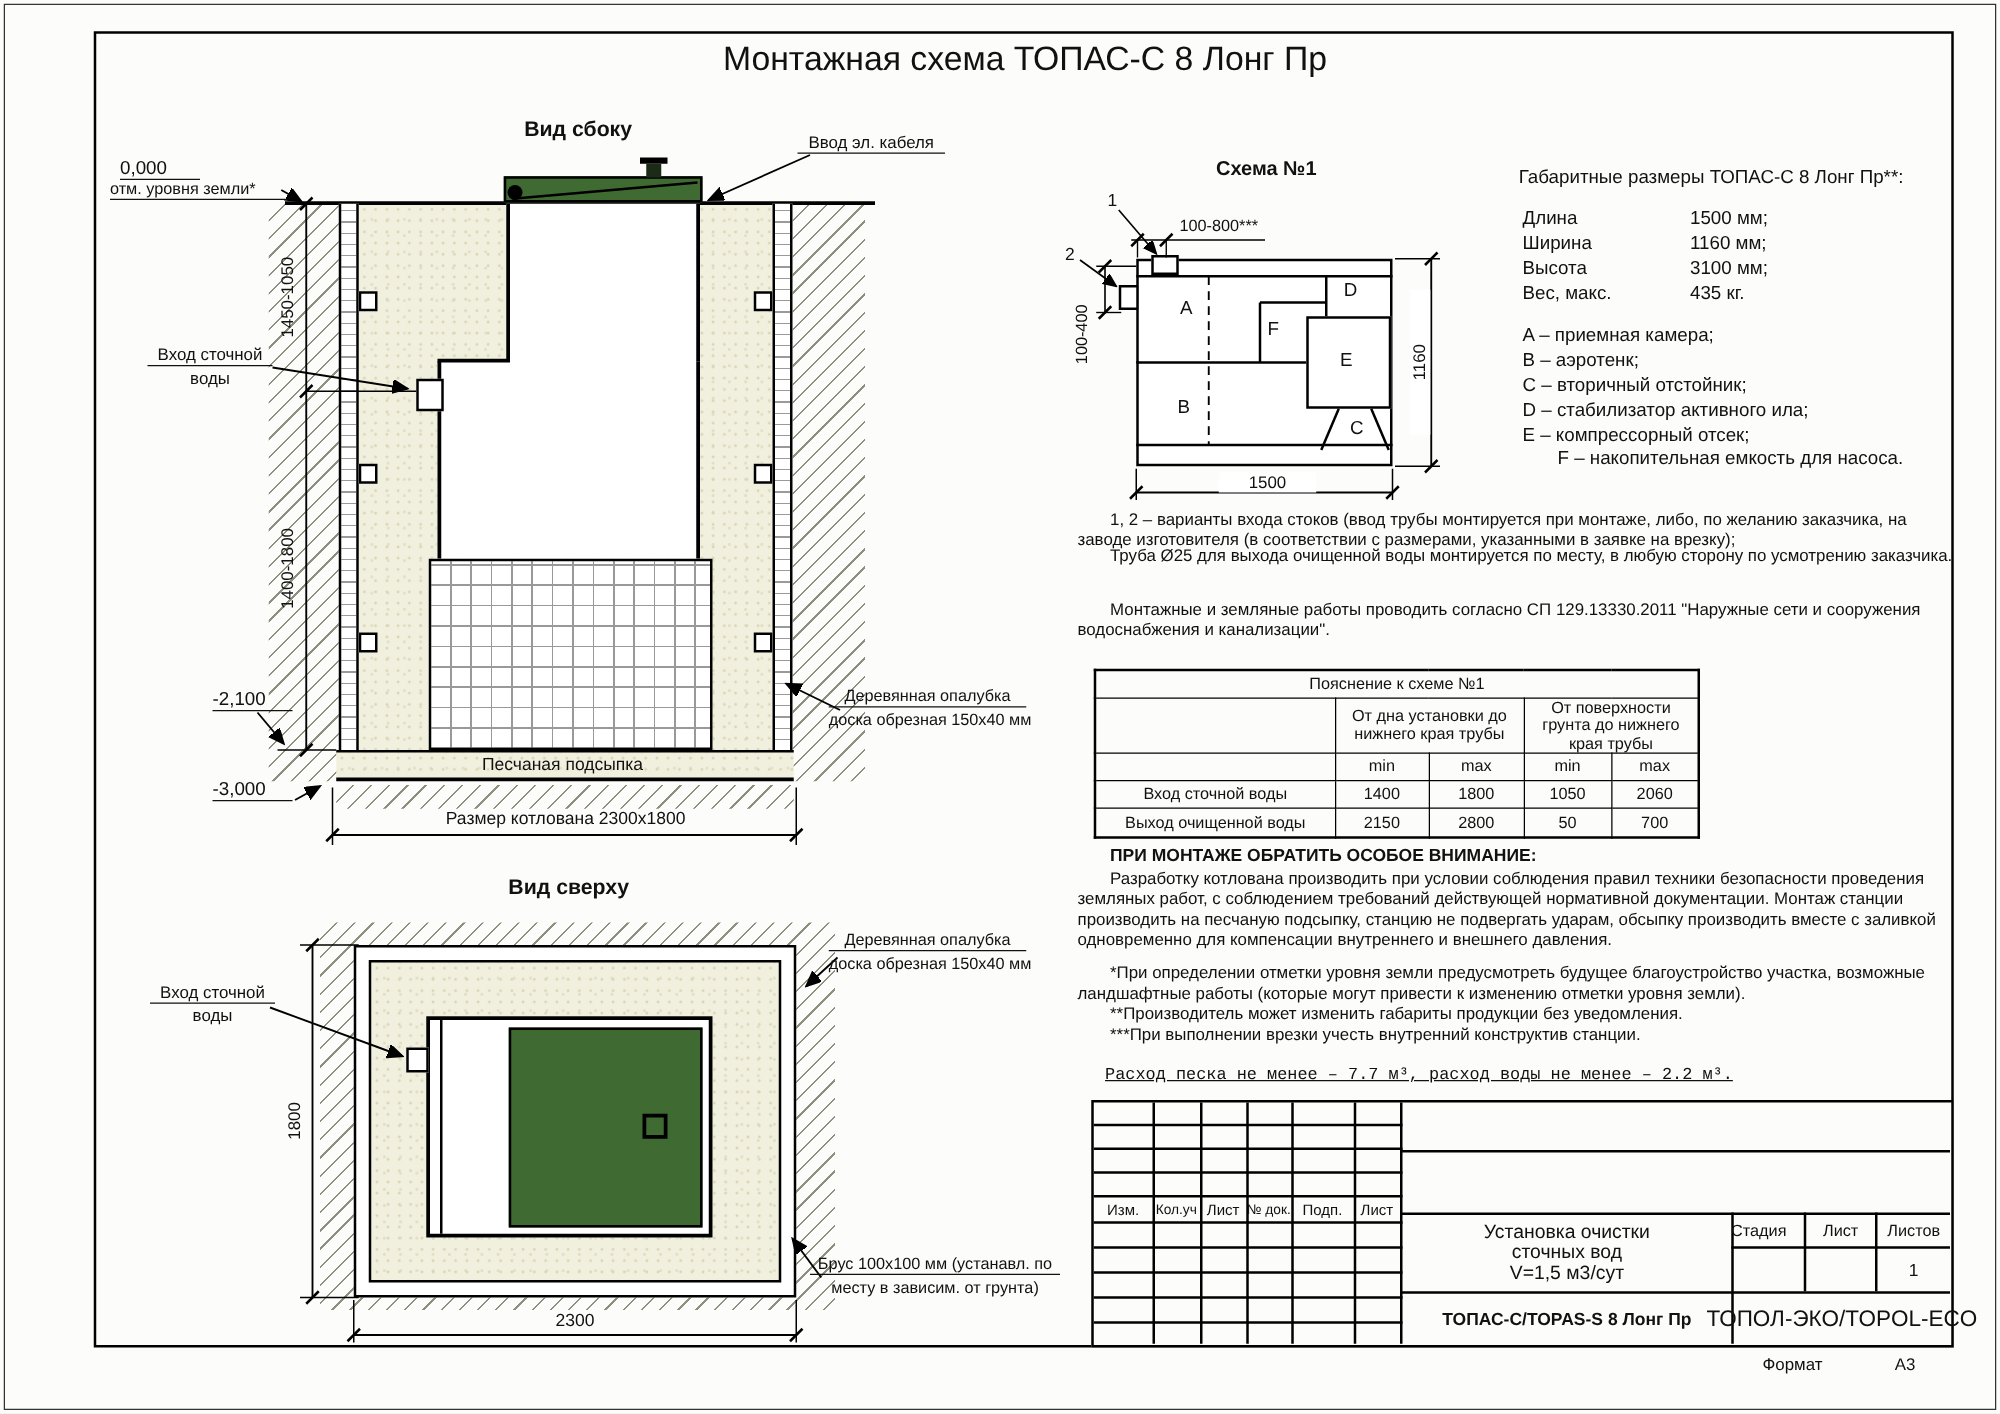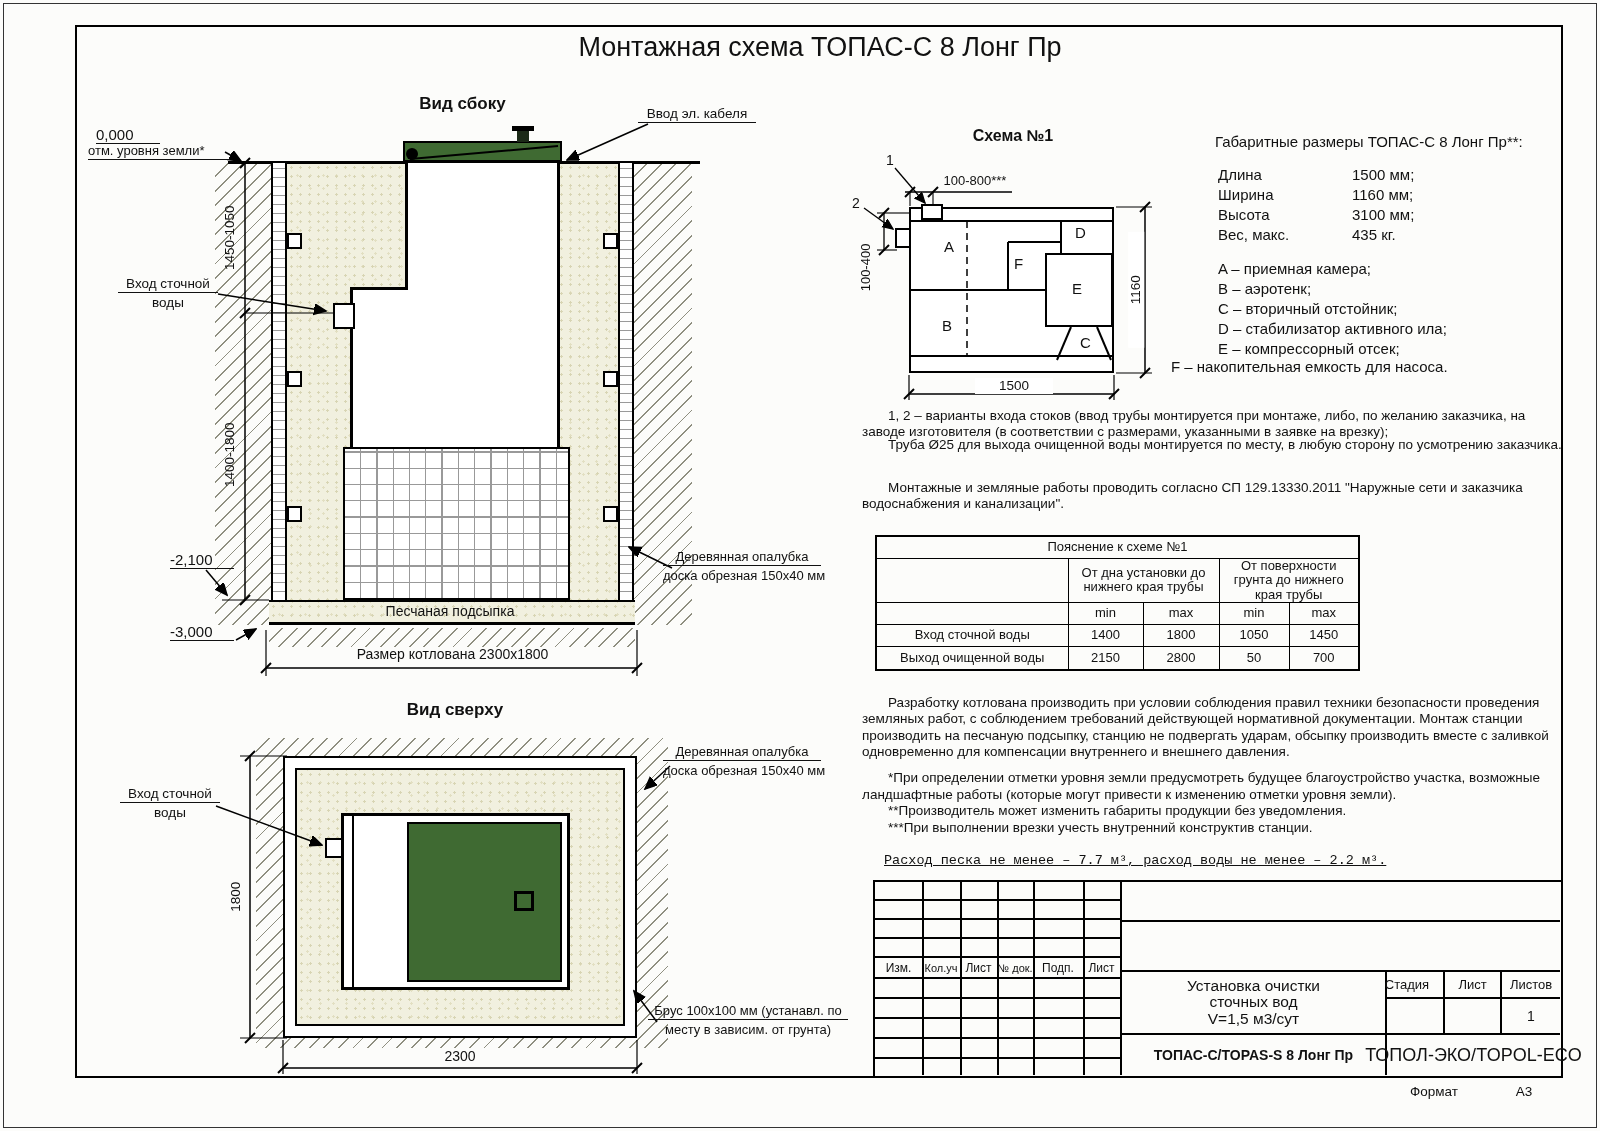--- a/index.html
+++ b/index.html
@@ -130,25 +130,25 @@
   <div class="t" style="left:1352px;top:186px;font-size:15px;">1160 мм;</div>
   <div class="t" style="left:1218px;top:206px;font-size:15px;">Высота</div>
   <div class="t" style="left:1352px;top:206px;font-size:15px;">3100 мм;</div>
   <div class="t" style="left:1218px;top:226px;font-size:15px;">Вес, макс.</div>
   <div class="t" style="left:1352px;top:226px;font-size:15px;">435 кг.</div>
   <div class="t" style="left:1218px;top:260px;font-size:15px;">A – приемная камера;</div>
   <div class="t" style="left:1218px;top:280px;font-size:15px;">B – аэротенк;</div>
   <div class="t" style="left:1218px;top:300px;font-size:15px;">C – вторичный отстойник;</div>
   <div class="t" style="left:1218px;top:320px;font-size:15px;">D – стабилизатор активного ила;</div>
   <div class="t" style="left:1218px;top:340px;font-size:15px;">E – компрессорный отсек;</div>
-  <div class="t" style="left:1171px;top:358px;font-size:15px;">F – накопительная емкость для насоса.</div>
+  <div class="t" style="left:1246px;top:358px;font-size:15px;">F – накопительная емкость для насоса.</div>
 
   <div class="t" style="left:862px;top:408px;width:700px;font-size:13.5px;line-height:16px;white-space:normal;text-indent:26px;">1, 2 – варианты входа стоков (ввод трубы монтируется при монтаже, либо, по желанию заказчика, на заводе изготовителя (в соответствии с размерами, указанными в заявке на врезку);</div>
   <div class="t" style="left:862px;top:437px;width:702px;font-size:13.5px;line-height:16px;white-space:normal;text-indent:26px;">Труба Ø25 для выхода очищенной воды монтируется по месту, в любую сторону по усмотрению заказчика.</div>
-  <div class="t" style="left:862px;top:480px;width:700px;font-size:13.5px;line-height:16px;white-space:normal;text-indent:26px;">Монтажные и земляные работы проводить согласно СП 129.13330.2011 "Наружные сети и заказчика водоснабжения и канализации".</div>
+  <div class="t" style="left:862px;top:480px;width:700px;font-size:13.5px;line-height:16px;white-space:normal;text-indent:26px;">Монтажные и земляные работы проводить согласно СП 129.13330.2011 "Наружные сети и сооружения водоснабжения и канализации".</div>
 
   <table id="exp-table">
     <colgroup>
         <col style="width:192px">
         <col style="width:75px">
         <col style="width:76px">
         <col style="width:70px">
         <col style="width:70px">
       </colgroup>
     <tbody>
@@ -165,32 +165,33 @@
       <td>min</td>
       <td>max</td>
       <td>min</td>
       <td>max</td>
     </tr>
     <tr style="height:22px">
       <td>Вход сточной воды</td>
       <td>1400</td>
       <td>1800</td>
       <td>1050</td>
-      <td>1450</td>
+      <td>2060</td>
     </tr>
     <tr style="height:23px">
       <td>Выход очищенной воды</td>
       <td>2150</td>
       <td>2800</td>
       <td>50</td>
       <td>700</td>
     </tr>
   </tbody>
     </table>
 
+  <div class="t b" style="left:862px;top:676px;width:700px;font-size:14px;text-indent:26px;">ПРИ МОНТАЖЕ ОБРАТИТЬ ОСОБОЕ ВНИМАНИЕ:</div>
   <div class="t" style="left:862px;top:695px;width:702px;font-size:13.5px;line-height:16.3px;white-space:normal;text-indent:26px;">Разработку котлована производить при условии соблюдения правил техники безопасности проведения земляных работ, с соблюдением требований действующей нормативной документации. Монтаж станции производить на песчаную подсыпку, станцию не подвергать ударам, обсыпку производить вместе с заливкой одновременно для компенсации внутреннего и внешнего давления.</div>
   <div class="t" style="left:862px;top:770px;width:700px;font-size:13.5px;line-height:16.5px;white-space:normal;text-indent:26px;">*При определении отметки уровня земли предусмотреть будущее благоустройство участка, возможные ландшафтные работы (которые могут привести к изменению отметки уровня земли).</div>
   <div class="t" style="left:862px;top:803px;width:700px;font-size:13.5px;white-space:normal;text-indent:26px;">**Производитель может изменить габариты продукции без уведомления.</div>
   <div class="t" style="left:862px;top:820px;width:700px;font-size:13.5px;white-space:normal;text-indent:26px;">***При выполнении врезки учесть внутренний конструктив станции.</div>
   <div class="t" style="left:884px;top:853px;width:560px;font-size:13.5px;text-decoration:underline;font-family:Liberation Mono, monospace;">Расход песка не менее – 7.7 м³, расход воды не менее – 2.2 м³.</div>
 
   <div id="stamp">
 
     <div class="ln" style="left:47px;top:0;width:2px;height:193px;"></div>
     <div class="ln" style="left:85px;top:0;width:2px;height:193px;"></div>

